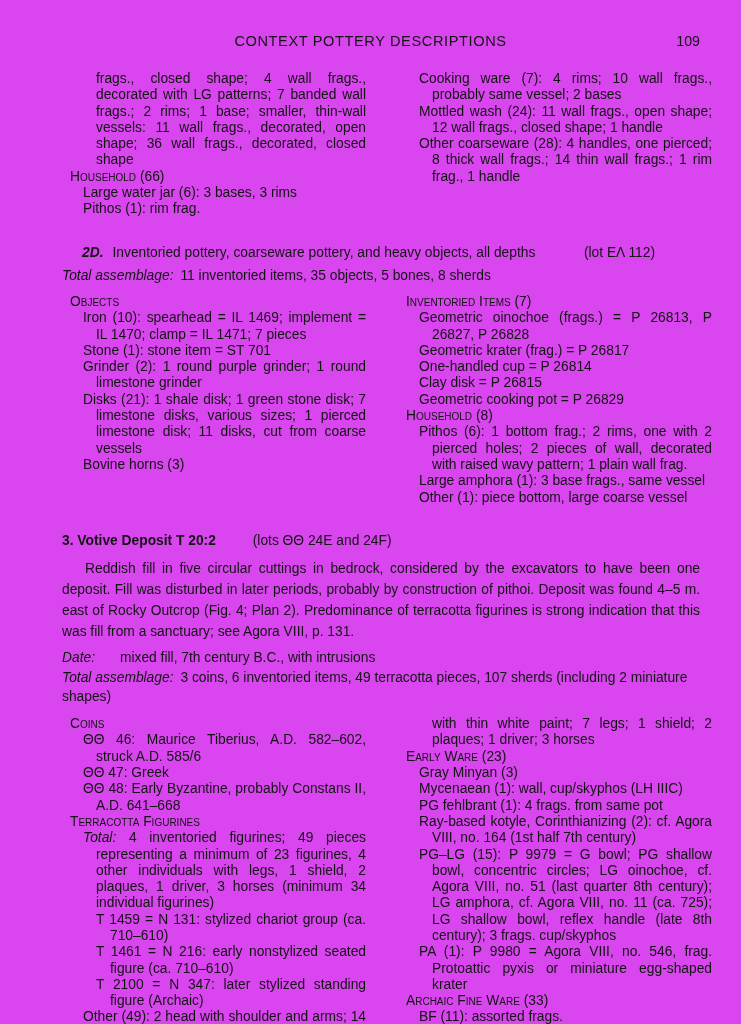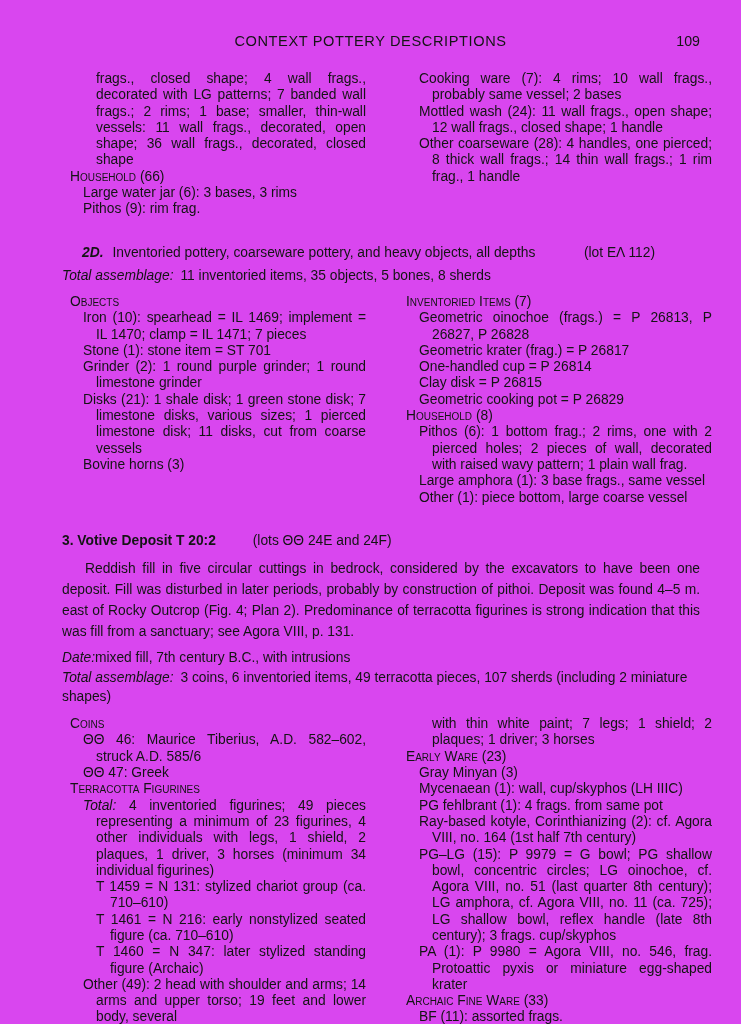--- a/index.html
+++ b/index.html
@@ -39,40 +39,40 @@
   .fw { margin-left:62px; margin-right:41px; }
   .h2d { margin-top:27px; display:flex; align-items:baseline; padding-left:20px; }
   .h2d .num { margin-right:9px; }
   .h2d .lot { margin-left:auto; margin-right:45px; white-space:nowrap; }
   .h3 { margin-top:27px; }
   .h3 .lots { margin-left:33px; font-weight:normal; }
   .assemblage { margin-top:5px; line-height:19px; }
   .assemblage .it { margin-right:7px; }
   .para { margin-top:9px; text-indent:23px; text-align:justify; line-height:21px; }
   .dateline { margin-top:6px; line-height:19px; }
-  .dateline .it { margin-right:0;text-align:center; }
+  .dateline .it { margin-right:25px;text-align:center; }
   .assemblage3 { margin-top:1px; line-height:19px; }
   .assemblage3 .it { margin-right:7px; }
 </style>
 </head>
 <body>
 
 <div class="page">
 
   <div class="running-head">
     <div class="rh-title">CONTEXT POTTERY DESCRIPTIONS</div>
     <div class="rh-page">109</div>
   </div>
 
   <div class="cols cols-2c">
     <div class="col-l">
       <div class="cont">frags., closed shape; 4 wall frags., decorated with LG patterns; 7 banded wall frags.; 2 rims; 1 base; smaller, thin-wall vessels: 11 wall frags., decorated, open shape; 36 wall frags., decorated, closed shape</div>
       <div class="sc">Household (66)</div>
       <div class="item">Large water jar (6): 3 bases, 3 rims</div>
-      <div class="item">Pithos (9): rim frag.</div>
+      <div class="item">Pithos (1): rim frag.</div>
     </div>
     <div class="col-r">
       <div class="item">Cooking ware (7): 4 rims; 10 wall frags., probably same vessel; 2 bases</div>
       <div class="item">Mottled wash (24): 11 wall frags., open shape; 12 wall frags., closed shape; 1 handle</div>
       <div class="item">Other coarseware (28): 4 handles, one pierced; 8 thick wall frags.; 14 thin wall frags.; 1 rim frag., 1 handle</div>
     </div>
   </div>
 
   <div class="fw h2d">
     <span class="bi num">2D.</span>
@@ -119,28 +119,29 @@
   </div>
   <div class="fw assemblage3">
     <span class="it">Total assemblage:</span><span>3 coins, 6 inventoried items, 49 terracotta pieces, 107 sherds (including 2 miniature shapes)</span>
   </div>
 
   <div class="cols cols-3">
     <div class="col-l">
       <div class="sc">Coins</div>
       <div class="item">ΘΘ 46: Maurice Tiberius, A.D. 582–602, struck A.D. 585/6</div>
       <div class="item">ΘΘ 47: Greek</div>
+      <div class="item">ΘΘ 48: Early Byzantine, probably Constans II, A.D. 641–668</div>
       <div class="sc">Terracotta Figurines</div>
       <div class="item">
         <span class="it">Total:</span>
         <span>4 inventoried figurines; 49 pieces representing a minimum of 23 figurines, 4 other individuals with legs, 1 shield, 2 plaques, 1 driver, 3 horses (minimum 34 individual figurines)</span>
       </div>
       <div class="sub">T 1459 = N 131: stylized chariot group (ca. 710–610)</div>
       <div class="sub">T 1461 = N 216: early nonstylized seated figure (ca. 710–610)</div>
-      <div class="sub">T 1460 = N 347: later stylized standing figure (Archaic)</div>
+      <div class="sub">T 2100 = N 347: later stylized standing figure (Archaic)</div>
       <div class="item">Other (49): 2 head with shoulder and arms; 14 arms and upper torso; 19 feet and lower body, several</div>
     </div>
     <div class="col-r">
       <div class="cont">with thin white paint; 7 legs; 1 shield; 2 plaques; 1 driver; 3 horses</div>
       <div class="sc">Early Ware (23)</div>
       <div class="item">Gray Minyan (3)</div>
       <div class="item">Mycenaean (1): wall, cup/skyphos (LH IIIC)</div>
       <div class="item">PG fehlbrant (1): 4 frags. from same pot</div>
       <div class="item">Ray-based kotyle, Corinthianizing (2): cf. Agora VIII, no. 164 (1st half 7th century)</div>
       <div class="item">PG–LG (15): P 9979 = G bowl; PG shallow bowl, concentric circles; LG oinochoe, cf. Agora VIII, no. 51 (last quarter 8th century); LG amphora, cf. Agora VIII, no. 11 (ca. 725); LG shallow bowl, reflex handle (late 8th century); 3 frags. cup/skyphos</div>

